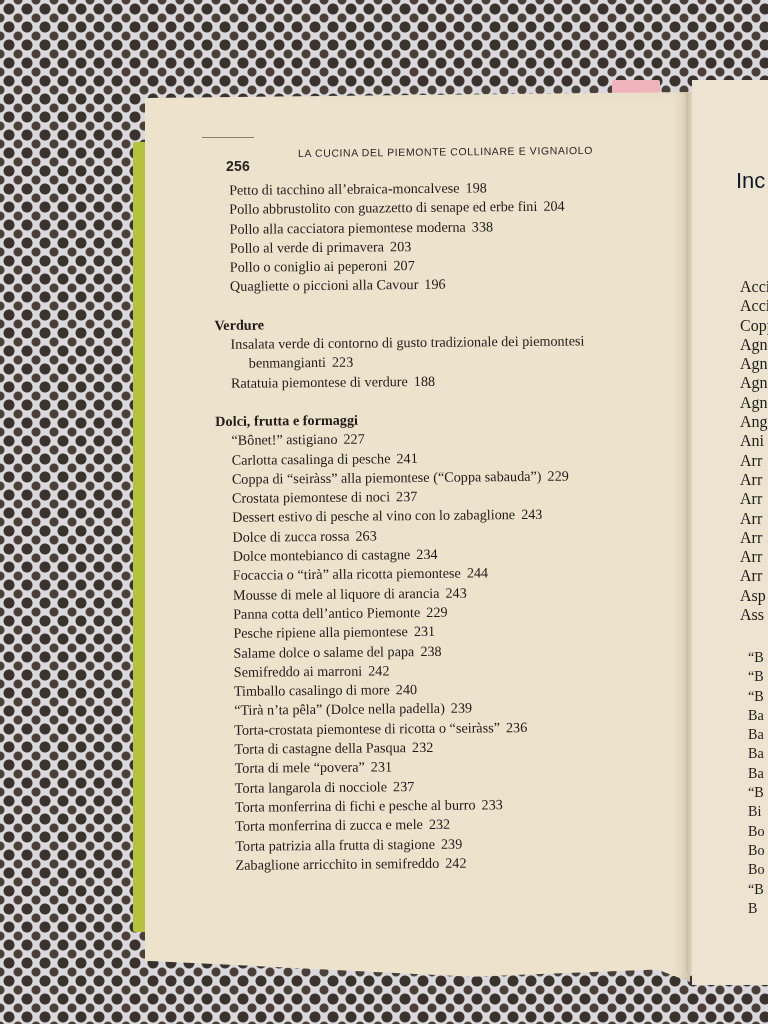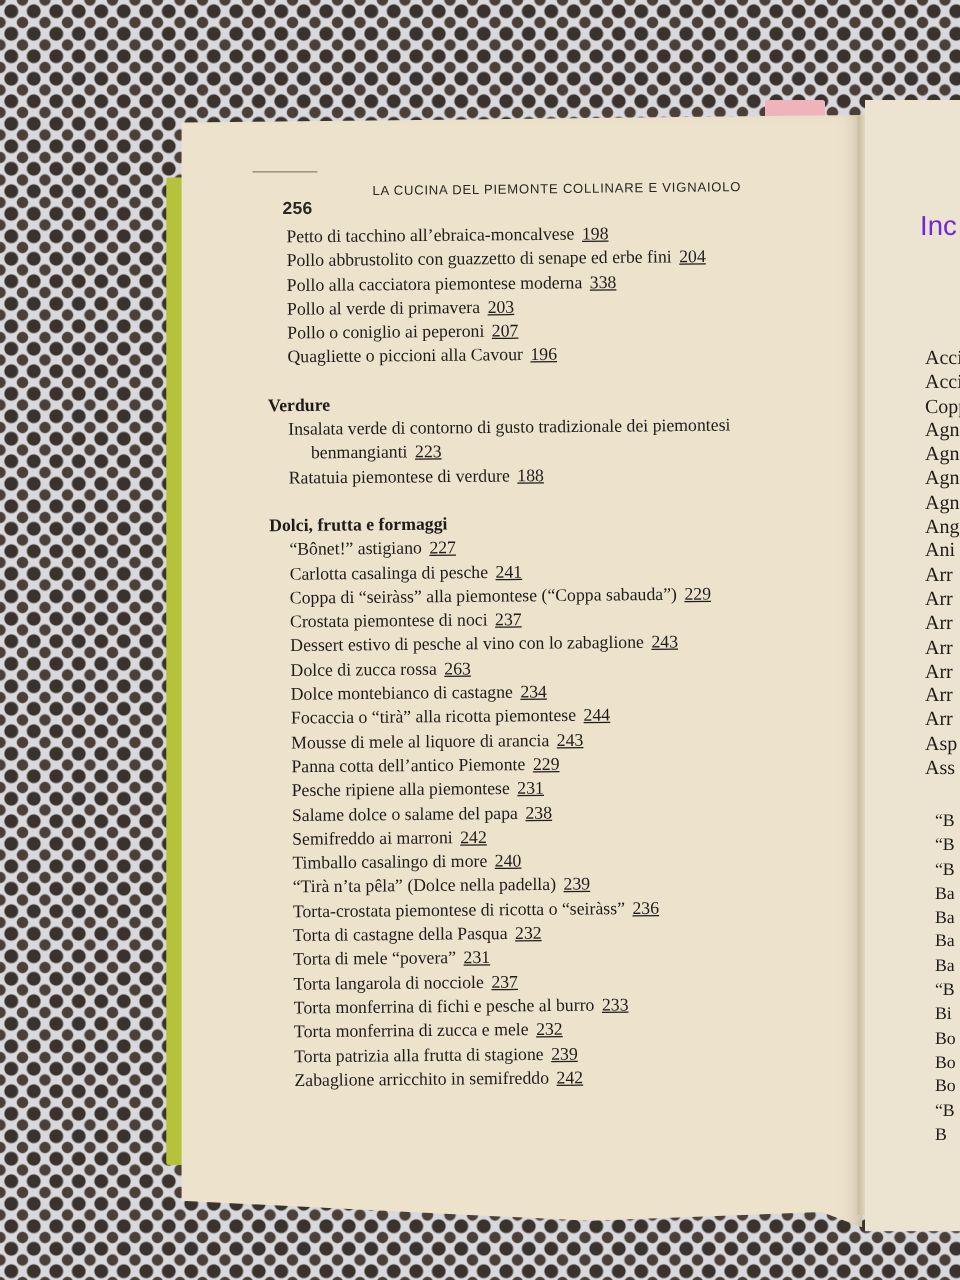--- a/index.html
+++ b/index.html
@@ -56,26 +56,26 @@
     letter-spacing:0.6px; color:#2a2622;
     transform:rotate(-0.6deg); transform-origin:left;
   }
   .content {
     position:absolute; left:213px; top:181px; width:440px;
     color:#1f1b18; font-size:14.2px; line-height:19.3px;
     transform:rotate(-0.55deg); transform-origin:left top;
   }
   .entry { padding-left:16px; white-space:nowrap; }
   .entry.cont { padding-left:34px; }
-  .entry .pg { margin-left:6px;text-decoration:underline; }
+  .entry .pg { margin-left:6px; }
   .heading { font-weight:bold; margin-top:19px; white-space:nowrap; }
   .section { margin-bottom:0; }
   .right-title {
     position:absolute; left:44px; top:88px;
-    font-family:"Liberation Sans", sans-serif; font-size:22px; color:#6d28d9;
+    font-family:"Liberation Sans", sans-serif; font-size:22px; color:#0f172a;
   }
   .right-list {
     position:absolute; left:48px; top:197px; font-size:16px; line-height:19.3px;
     color:#1f1b18; white-space:nowrap;
   }
   .right-list2 {
     position:absolute; left:56px; top:568px; font-size:14.2px; line-height:19.3px;
     color:#1f1b18; white-space:nowrap;
   }
 </style>

